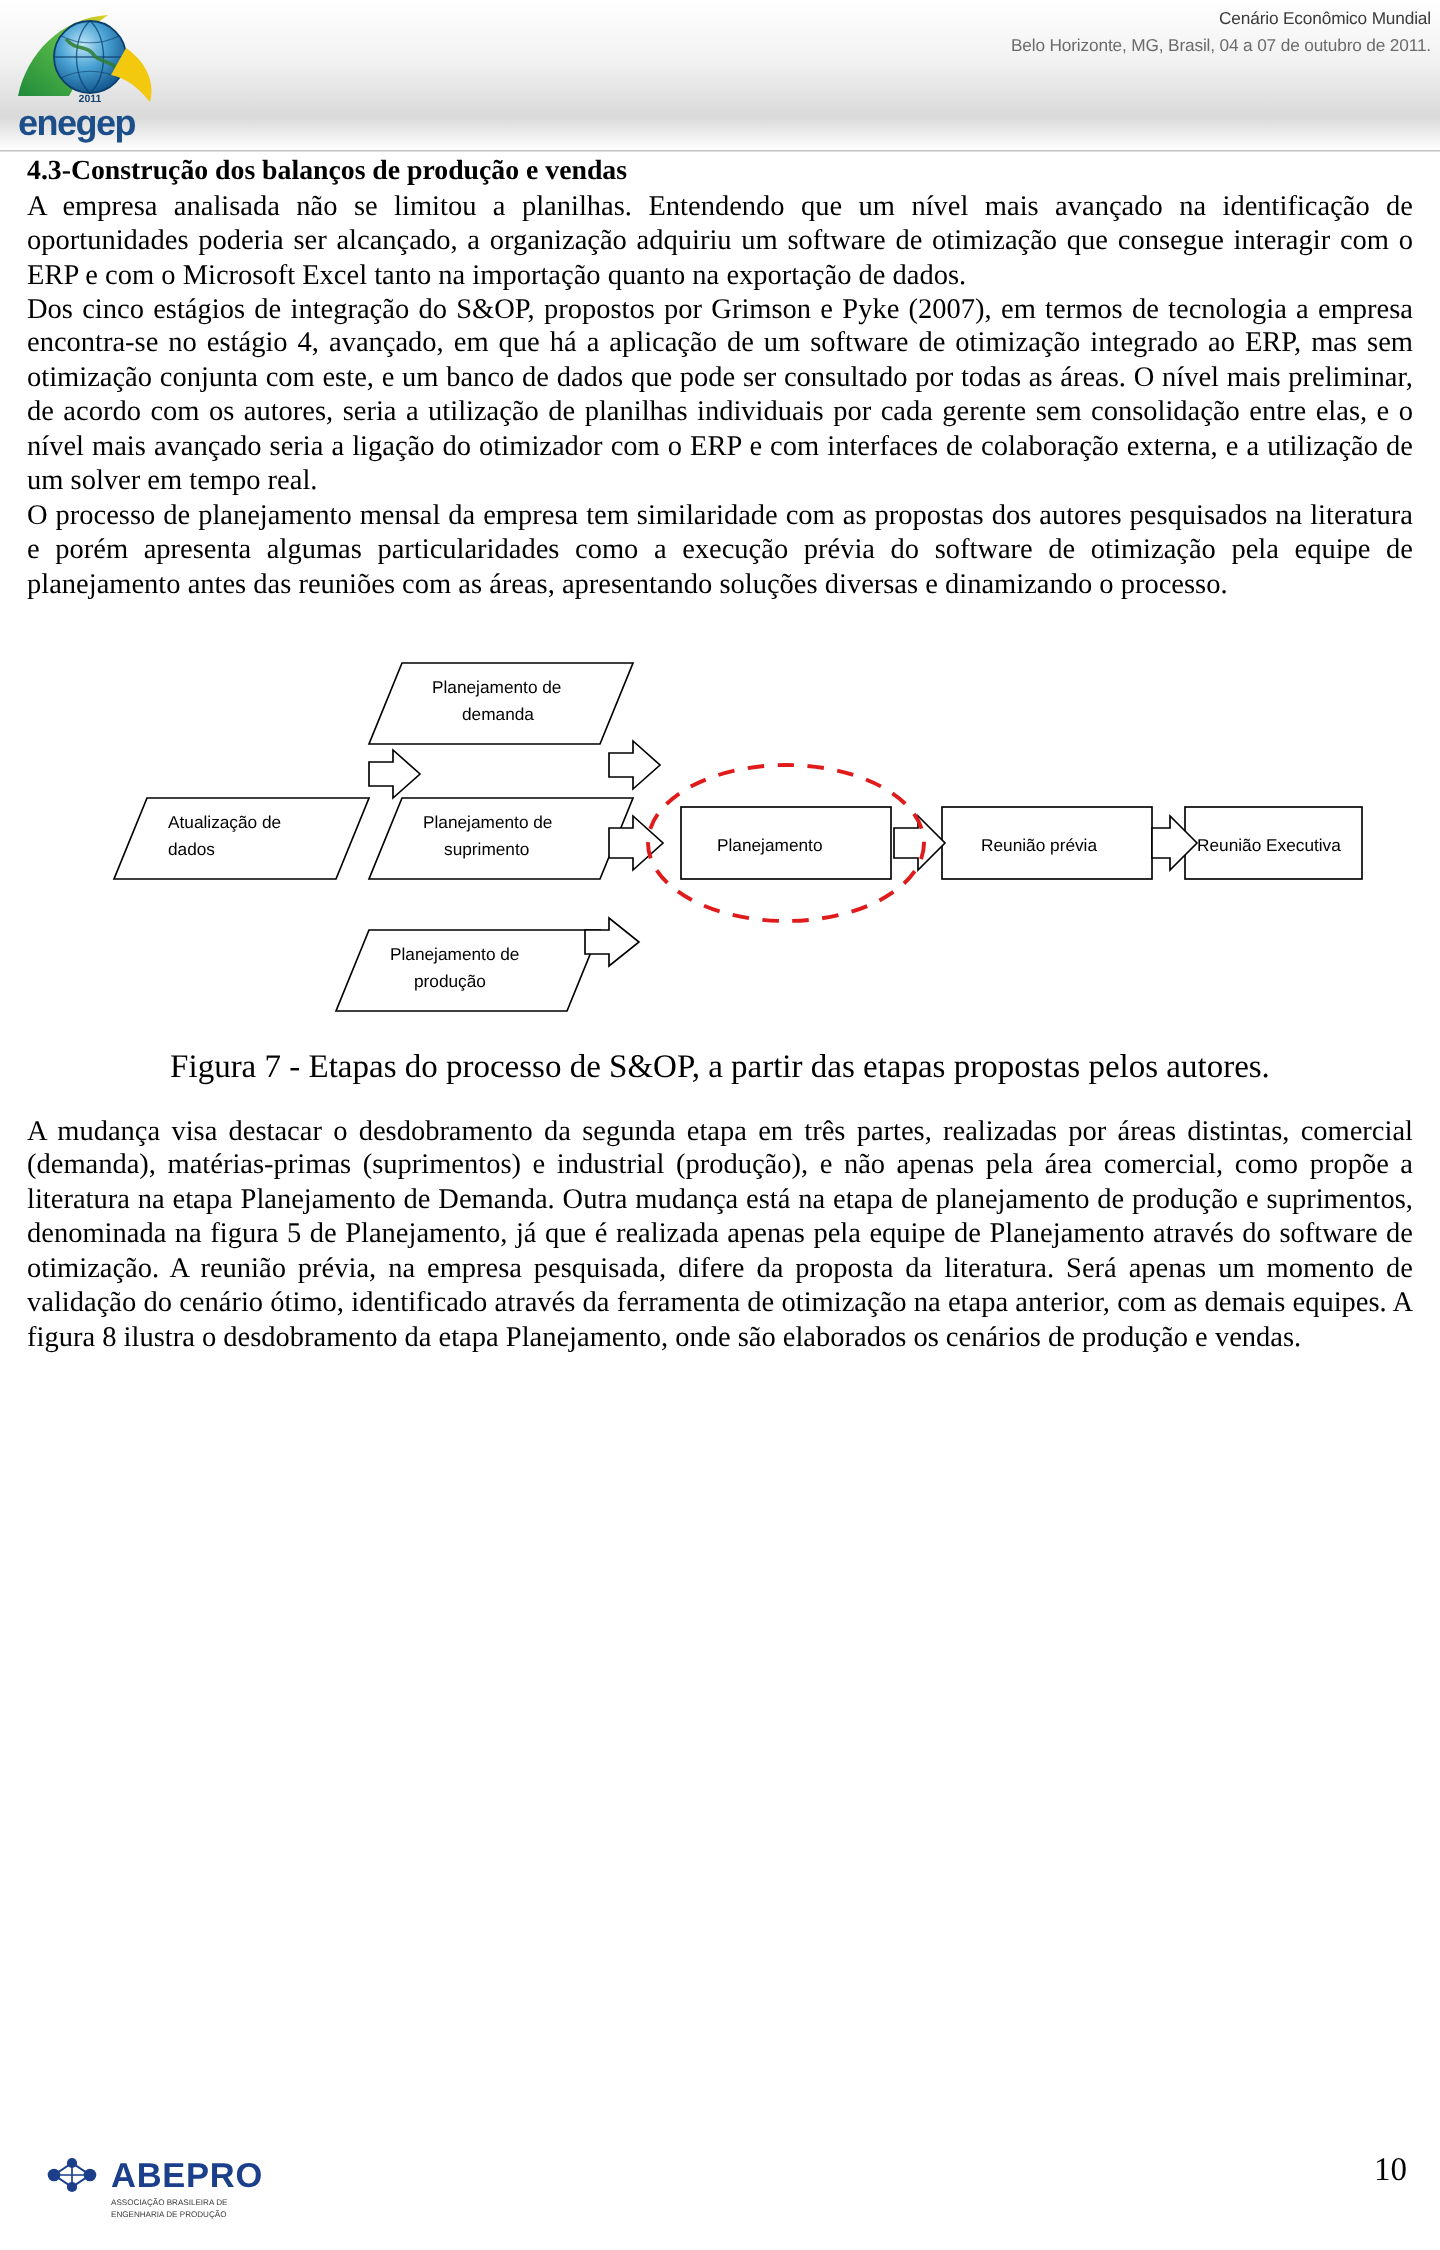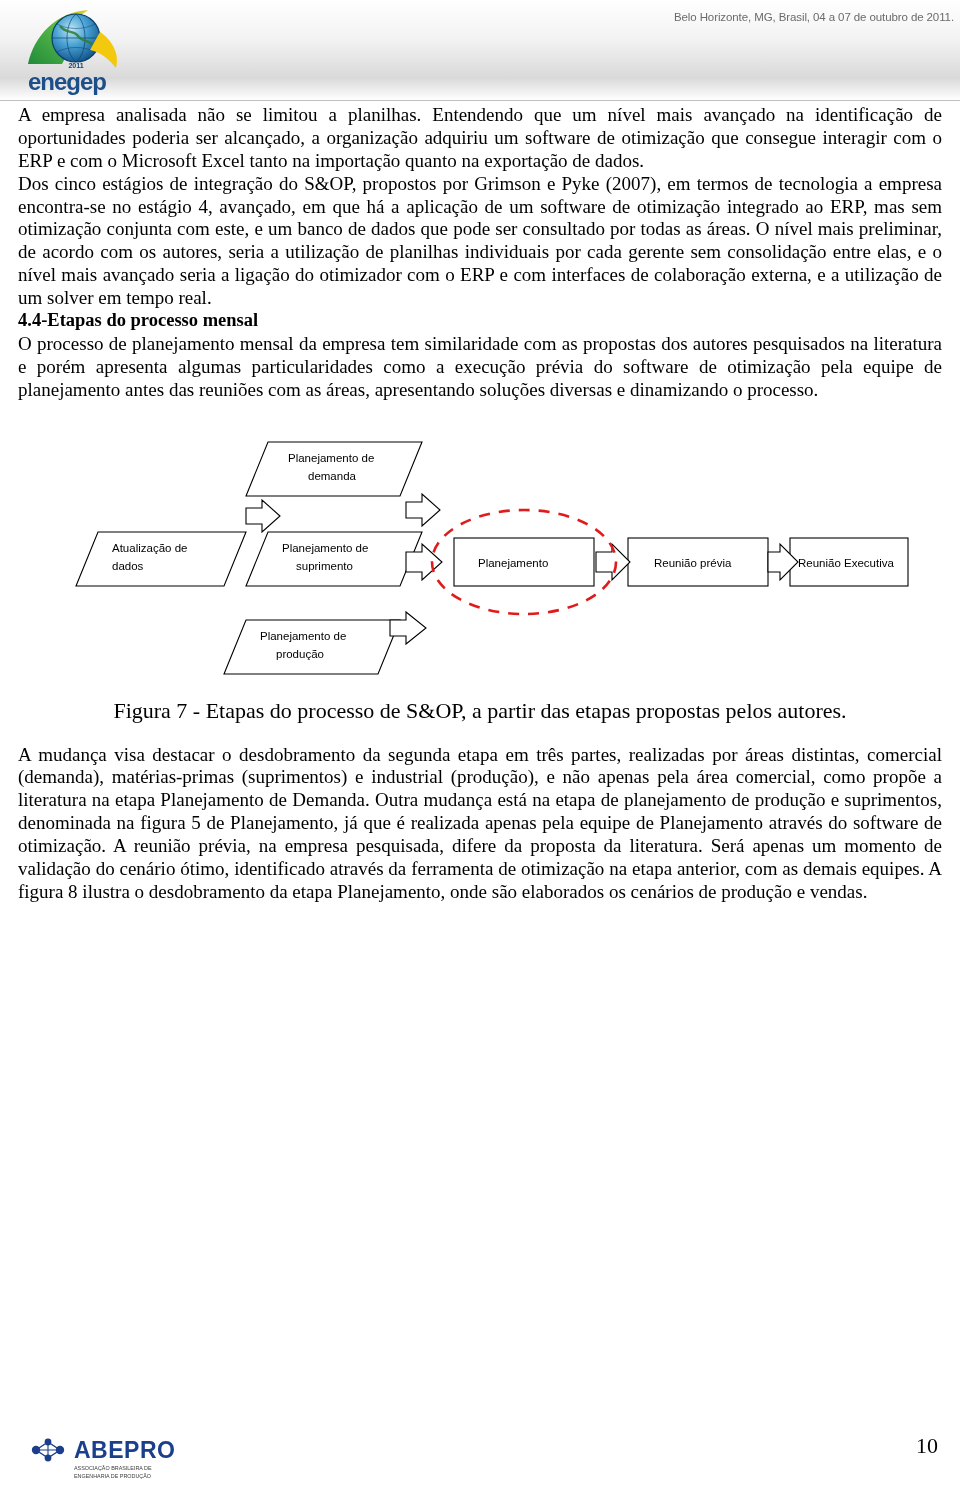--- a/index.html
+++ b/index.html
@@ -14,21 +14,21 @@
 
   
   .header{
     position:relative;
     height:100px;
     background:linear-gradient(to bottom,#ffffff 0%,#f2f2f2 40%,#d9d9d9 78%,#ffffff 100%);
     border-bottom:1px solid #bfbfbf;
     overflow:hidden;
   }
   .logo-enegep{
-    position:absolute;left:16px;top:2px;width:150px;height:96px;text-decoration:underline;
+    position:absolute;left:0;top:2px;width:150px;height:96px;text-decoration:underline;
   }
   .hdr-text{
     position:absolute;right:6px;top:6px;width:700px;
     text-align:right;
     font-family:"Liberation Sans", sans-serif;
     line-height:1.25;
   }
   .hdr-title{
     font-size:14.5px;font-weight:bold;color:#1a1a1a;letter-spacing:-0.2px;
     white-space:nowrap;
@@ -114,32 +114,33 @@
       <text x="60" y="66" text-anchor="middle" font-family="Liberation Sans, sans-serif" font-size="7" font-weight="bold" fill="#16406e">2011</text>
 
       <g>
         <rect x="8" y="70" width="120" height="22" rx="11" fill="none"></rect>
         <text x="12" y="88" font-family="Liberation Sans, sans-serif" font-size="24" font-weight="bold" fill="#1c4f8a" letter-spacing="-1">enegep</text>
       </g>
     </svg>
   </div>
 
   <div class="hdr-text">
+    <div class="hdr-sub2">Cenário Econômico Mundial</div>
     <div class="hdr-loc">Belo Horizonte, MG, Brasil, 04 a 07 de outubro de 2011.</div>
   </div>
 </div>
 
 <div class="content">
 
+  <h3 class="sec">4.3-Construção dos balanços de produção e vendas</h3>
 
   <p class="body">A empresa analisada não se limitou a planilhas. Entendendo que um nível mais avançado na identificação de oportunidades poderia ser alcançado, a organização adquiriu um software de otimização que consegue interagir com o ERP e com o Microsoft Excel tanto na importação quanto na exportação de dados.</p>
 
   <p class="body">Dos cinco estágios de integração do S&amp;OP, propostos por Grimson e Pyke (2007), em termos de tecnologia a empresa encontra-se no estágio 4, avançado, em que há a aplicação de um software de otimização integrado ao ERP, mas sem otimização conjunta com este, e um banco de dados que pode ser consultado por todas as áreas. O nível mais preliminar, de acordo com os autores, seria a utilização de planilhas individuais por cada gerente sem consolidação entre elas, e o nível mais avançado seria a ligação do otimizador com o ERP e com interfaces de colaboração externa, e a utilização de um solver em tempo real.</p>
 
-  <h3 class="sec">4.4-Etapas do processo mensal</h3>
 
   <p class="body">O processo de planejamento mensal da empresa tem similaridade com as propostas dos autores pesquisados na literatura e porém apresenta algumas particularidades como a execução prévia do software de otimização pela equipe de planejamento antes das reuniões com as áreas, apresentando soluções diversas e dinamizando o processo.</p>
 
 
   <div class="figure-wrap">
     <svg class="fig-svg" width="860" height="272" viewBox="0 0 860 272" xmlns="http://www.w3.org/2000/svg">
       <g fill="#ffffff" stroke="#000000" stroke-width="1.1" font-family="Liberation Sans, sans-serif" font-size="11.5">
 
         <g>
           <path d="M218 18 L372 18 L350 72 L196 72 Z"></path>

